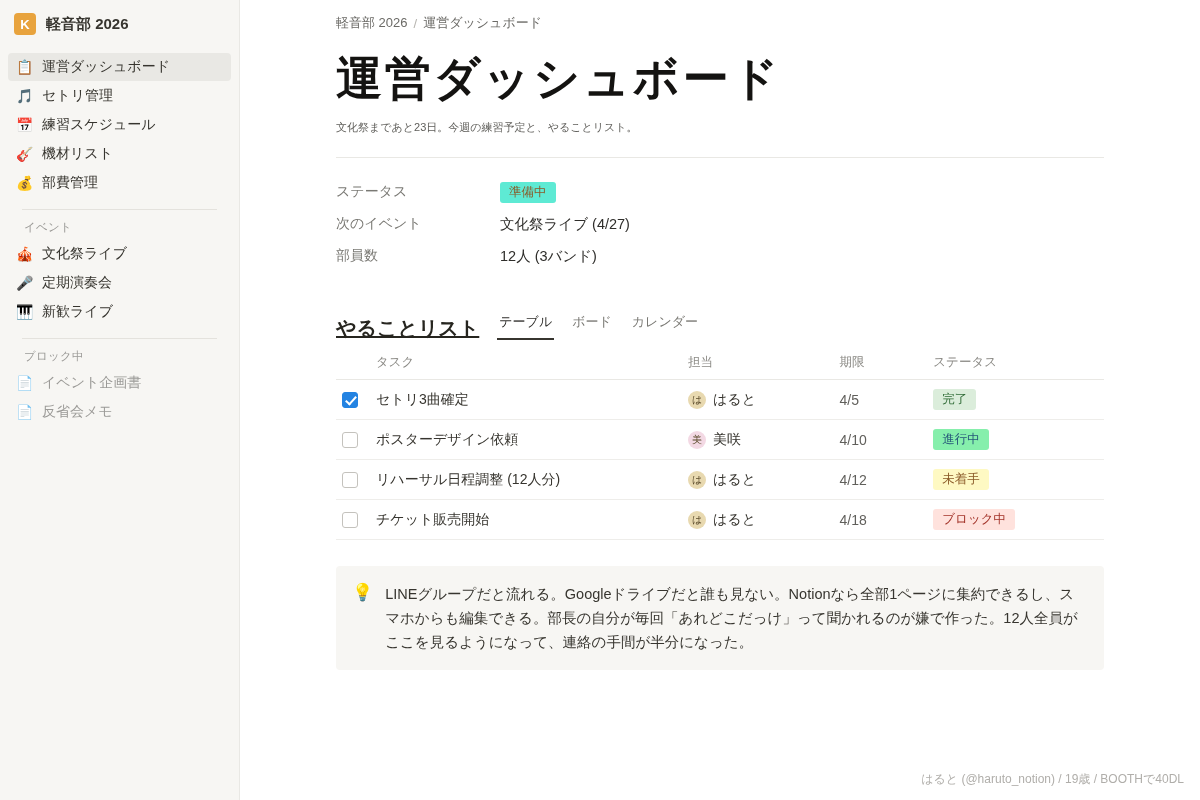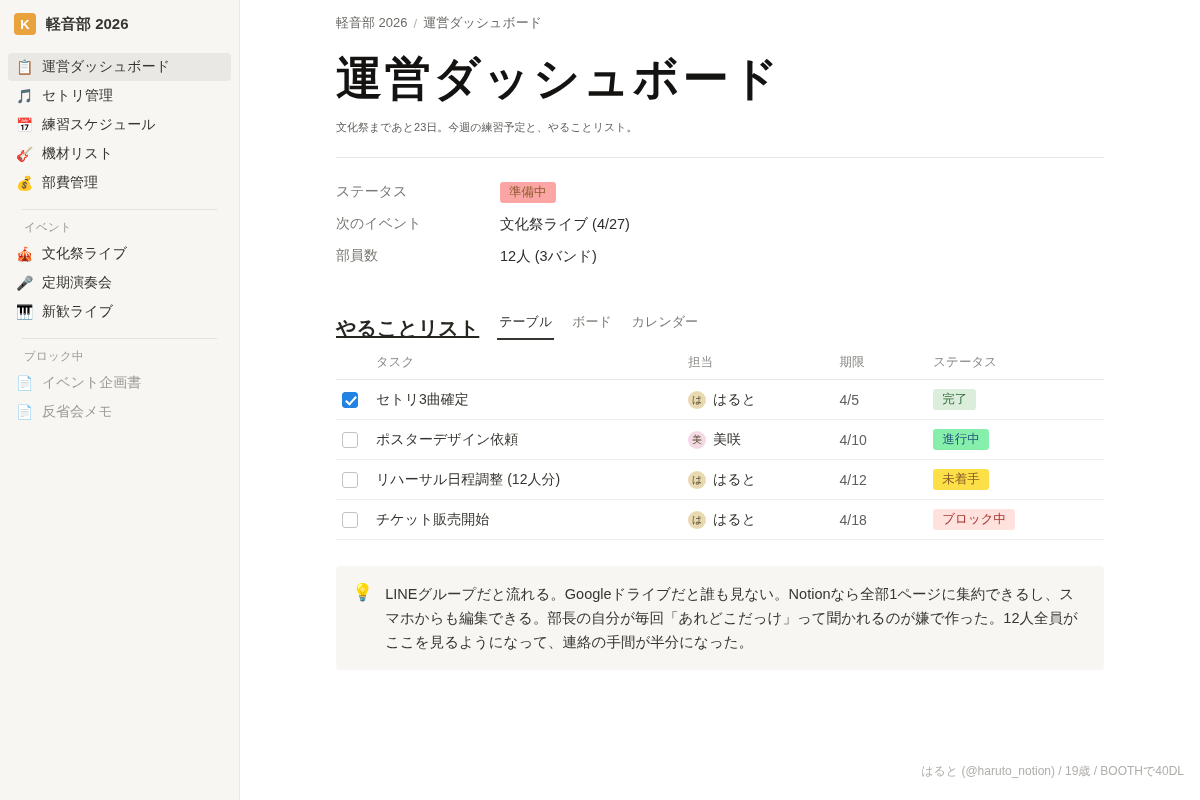--- a/index.html
+++ b/index.html
@@ -136,21 +136,21 @@
   .callout {
     margin: 26px 0 0 96px; width: 768px;
     background: #f7f6f3; border-radius: 4px;
     display: flex; gap: 12px;
     padding: 16px 18px 16px 16px;
   }
   .callout .bulb { font-size: 17px; line-height: 22px; }
   .callout p { margin: 0; font-size: 14.5px; line-height: 24px; color: #37352f; }
 
   .footer-note {
-    position: absolute; right: 16px; bottom: 20px;
+    position: absolute; right: 16px; bottom: 12px;
     font-size: 12px; color: #b0aeaa;
   }
 </style>
 </head>
 <body>
 
 <div class="app">
 
   <aside class="sidebar">
     <div class="ws-header">
@@ -220,21 +220,21 @@
 
     <h1 class="page-title">運営ダッシュボード</h1>
     <div class="page-sub">文化祭まであと23日。今週の練習予定と、やることリスト。</div>
 
     <div class="divider"></div>
 
     <div class="props">
       <div class="prop-row">
         <div class="prop-key">ステータス</div>
         <div class="prop-val">
-          <span class="chip" style="background:#fca5a5;color:#8a5a28;text-align:center;">準備中</span>
+          <span class="chip" style="background:#5eead4;color:#8a5a28;text-align:center;">準備中</span>
         </div>
       </div>
       <div class="prop-row">
         <div class="prop-key">次のイベント</div>
         <div class="prop-val">文化祭ライブ (4/27)</div>
       </div>
       <div class="prop-row">
         <div class="prop-key">部員数</div>
         <div class="prop-val">12人 (3バンド)</div>
       </div>
@@ -297,21 +297,21 @@
             <span>リハーサル日程調整 (12人分)</span>
           </td>
           <td>
             <span class="owner">
               <span class="avatar" style="background:#e8d9b0;">は</span>
               <span>はると</span>
             </span>
           </td>
           <td class="due">4/12</td>
           <td>
-            <span class="chip" style="background:#fde047;color:#8a5a28;">未着手</span>
+            <span class="chip" style="background:#fef9c3;color:#8a5a28;">未着手</span>
           </td>
         </tr>
         <tr>
           <td class="c-task">
             <span class="chk"></span>
             <span>チケット販売開始</span>
           </td>
           <td>
             <span class="owner">
               <span class="avatar" style="background:#e8d9b0;">は</span>

